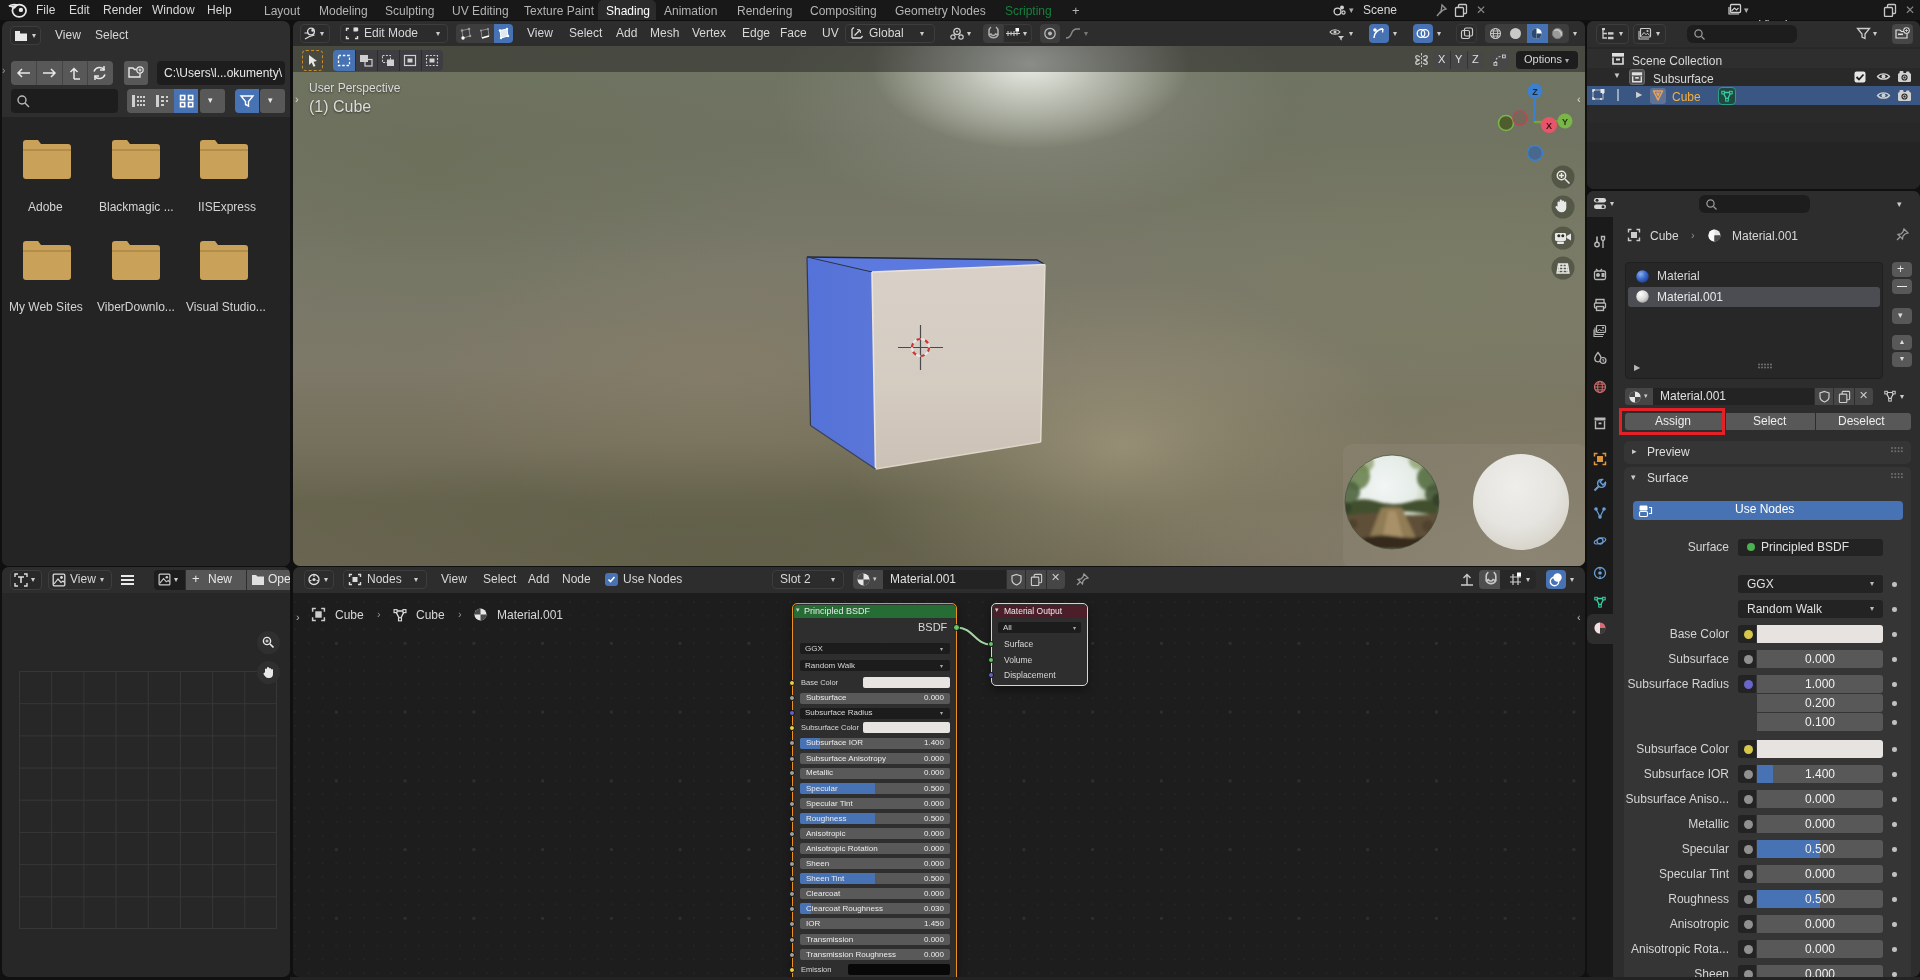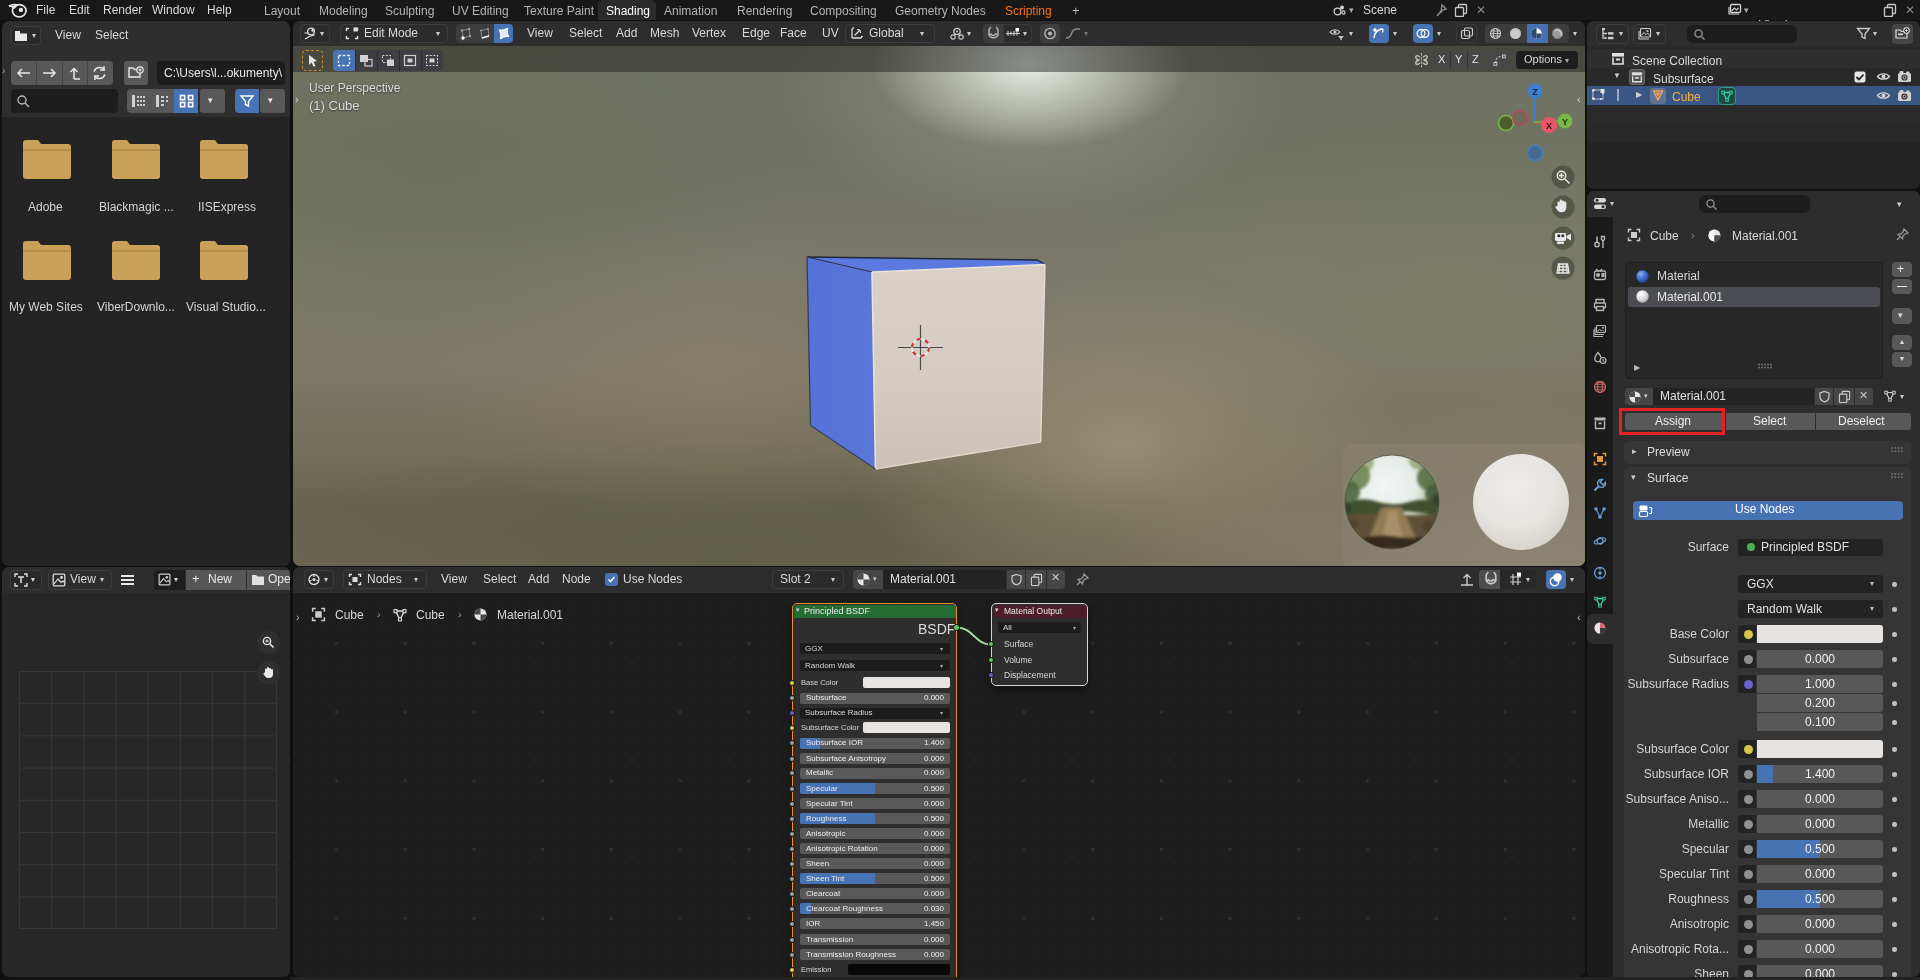--- a/index.html
+++ b/index.html
@@ -30,21 +30,21 @@
   <span class="abs menu" style="left:319px;top:4px;color:#b4b4b4;">Modeling</span>
   <span class="abs menu" style="left:385px;top:4px;color:#b4b4b4;">Sculpting</span>
   <span class="abs menu" style="left:452px;top:4px;color:#b4b4b4;">UV Editing</span>
   <span class="abs menu" style="left:524px;top:4px;color:#b4b4b4;">Texture Paint</span>
   <div class="abs" style="left:598px;top:0;width:58px;height:20px;background:#2b2b2b;border-radius:5px 5px 0 0;"></div>
   <span class="abs menu" style="left:606px;top:4px;color:#ffffff;">Shading</span>
   <span class="abs menu" style="left:664px;top:4px;color:#b4b4b4;">Animation</span>
   <span class="abs menu" style="left:737px;top:4px;color:#b4b4b4;">Rendering</span>
   <span class="abs menu" style="left:810px;top:4px;color:#b4b4b4;">Compositing</span>
   <span class="abs menu" style="left:895px;top:4px;color:#b4b4b4;">Geometry Nodes</span>
-  <span class="abs menu" style="left:1005px;top:4px;color:#f97316;">Scripting</span>
+  <span class="abs menu" style="left:1005px;top:4px;color:#15803d;">Scripting</span>
   <span class="abs menu" style="left:1072px;top:3px;color:#b4b4b4;font-size:13px;">+</span>
 </div>
 
 <div class="abs" style="left:1332px;top:1px;width:280px;height:18px;">
   <svg class="abs" style="left:0;top:2px" width="15" height="14" viewBox="0 0 15 14">
     <circle cx="5.5" cy="8.5" r="3.4" fill="none" stroke="#d0d0d0" stroke-width="1.3"></circle>
     <circle cx="10" cy="4.5" r="2" fill="#d0d0d0"></circle>
     <circle cx="11.5" cy="9.5" r="1.6" fill="none" stroke="#d0d0d0" stroke-width="1.2"></circle>
   </svg>
   <span class="abs" style="left:17px;top:4px;color:#aaa;font-size:9px;">▾</span>
@@ -503,21 +503,21 @@
 <div class="abs" style="left:1197px;top:30px;width:19px;height:18px;background:#474747;border-radius:4px;"></div>
 <svg class="abs" style="left:1200px;top:33px" width="13" height="12" viewBox="0 0 13 12">
       <path d="M3 9 A5 5 0 0 1 10 3" fill="none" stroke="#c8c8c8" stroke-width="1.1" stroke-dasharray="2 1.5"></path>
       <rect x="9.5" y="1" width="2.8" height="2.8" fill="none" stroke="#c8c8c8" stroke-width="1"></rect>
       <rect x="1" y="8.5" width="2.8" height="2.8" fill="none" stroke="#c8c8c8" stroke-width="1"></rect>
     </svg>
 <div class="abs fld" style="left:1223px;top:30px;width:62px;height:18px;"></div>
 <span class="abs" style="left:1231px;top:32px;color:#d8d8d8;font-size:11px;">Options</span>
 <span class="abs" style="left:1272px;top:35px;color:#aaa;font-size:8px;">▾</span>
 <span class="abs" style="left:16px;top:60px;color:#dcdcdc;font-size:12px;text-shadow:0 1px 2px rgba(0,0,0,0.5);">User Perspective</span>
-<span class="abs" style="left:16px;top:77px;color:#dcdcdc;font-size:13px;text-shadow:0 1px 2px rgba(0,0,0,0.5);">(1) Cube</span>
+<span class="abs" style="left:16px;top:77px;color:#dcdcdc;font-size:16px;text-shadow:0 1px 2px rgba(0,0,0,0.5);">(1) Cube</span>
 <span class="abs" style="left:2px;top:72px;color:#ddd;font-size:11px;">›</span>
 <span class="abs" style="left:1284px;top:72px;color:#ddd;font-size:11px;">‹</span>
 
 </div>
 
 <div class="ed" id="imageeditor" style="left:2px;top:567px;width:288px;height:410px;background:#272727;">
   <div class="hdr" style="height:26px;"></div>
 
   <div class="abs" style="left:8px;top:3px;width:32px;height:20px;background:#282828;border:1px solid #3d3d3d;border-radius:4px;"></div>
   <svg class="abs" style="left:12px;top:6px" width="14" height="14" viewBox="0 0 14 14">
@@ -664,21 +664,21 @@
       </svg>
 <span class="abs" style="left:204px;top:41px;color:#d8d8d8;font-size:12px;">Material.001</span>
 <span class="abs" style="left:1284px;top:44px;color:#bbb;font-size:11px;">‹</span>
 <svg class="abs" style="left:660px;top:55px" width="45" height="30" viewBox="0 0 45 30">
         <path d="M4,5.5 C20,5.5 22,22.5 38,22.5" fill="none" stroke="#a6d8a6" stroke-width="2"></path>
       </svg>
 <div class="abs" style="left:499px;top:36px;width:165px;height:380px;background:#2f2f2fee;border:1.5px solid #ed9023;border-radius:5px;box-shadow:0 4px 10px rgba(0,0,0,0.4);"></div>
 <div class="abs" style="left:500.5px;top:37.5px;width:162px;height:13px;background:#266d35;border-radius:3.5px 3.5px 0 0;"></div>
 <span class="abs" style="left:511px;top:38.5px;color:#e8e8e8;font-size:9px;">Principled BSDF</span>
 <span class="abs" style="left:503px;top:39px;color:#ccc;font-size:7px;">▾</span>
-<span class="abs" style="left:625px;top:54px;color:#dadada;font-size:14px;">BSDF</span>
+<span class="abs" style="left:625px;top:54px;color:#dadada;font-size:11px;">BSDF</span>
 <div class="abs" style="left:660px;top:57px;width:7px;height:7px;border-radius:50%;background:#63c763;border:1px solid #111;"></div>
 <div class="abs" style="left:507px;top:76px;width:150px;height:11px;background:#1c1c1c;border-radius:2px;"></div>
       <span class="abs" style="left:512px;top:76.5px;color:#d8d8d8;font-size:8px;">GGX</span>
       <span class="abs" style="left:647px;top:77.5px;color:#aaa;font-size:6px;">▾</span>
 <div class="abs" style="left:507px;top:93px;width:150px;height:11px;background:#1c1c1c;border-radius:2px;"></div>
       <span class="abs" style="left:512px;top:93.5px;color:#d8d8d8;font-size:8px;">Random Walk</span>
       <span class="abs" style="left:647px;top:94.5px;color:#aaa;font-size:6px;">▾</span>
 <span class="abs" style="left:508px;top:111px;color:#d8d8d8;font-size:7.5px;">Base Color</span>
       <div class="abs" style="left:570px;top:110px;width:87px;height:11px;background:#e7e4e1;border-radius:2px;"></div>
 <div class="abs" style="left:496px;top:112.5px;width:6px;height:6px;border-radius:50%;background:#e6cf4c;border:1px solid #111;"></div>

